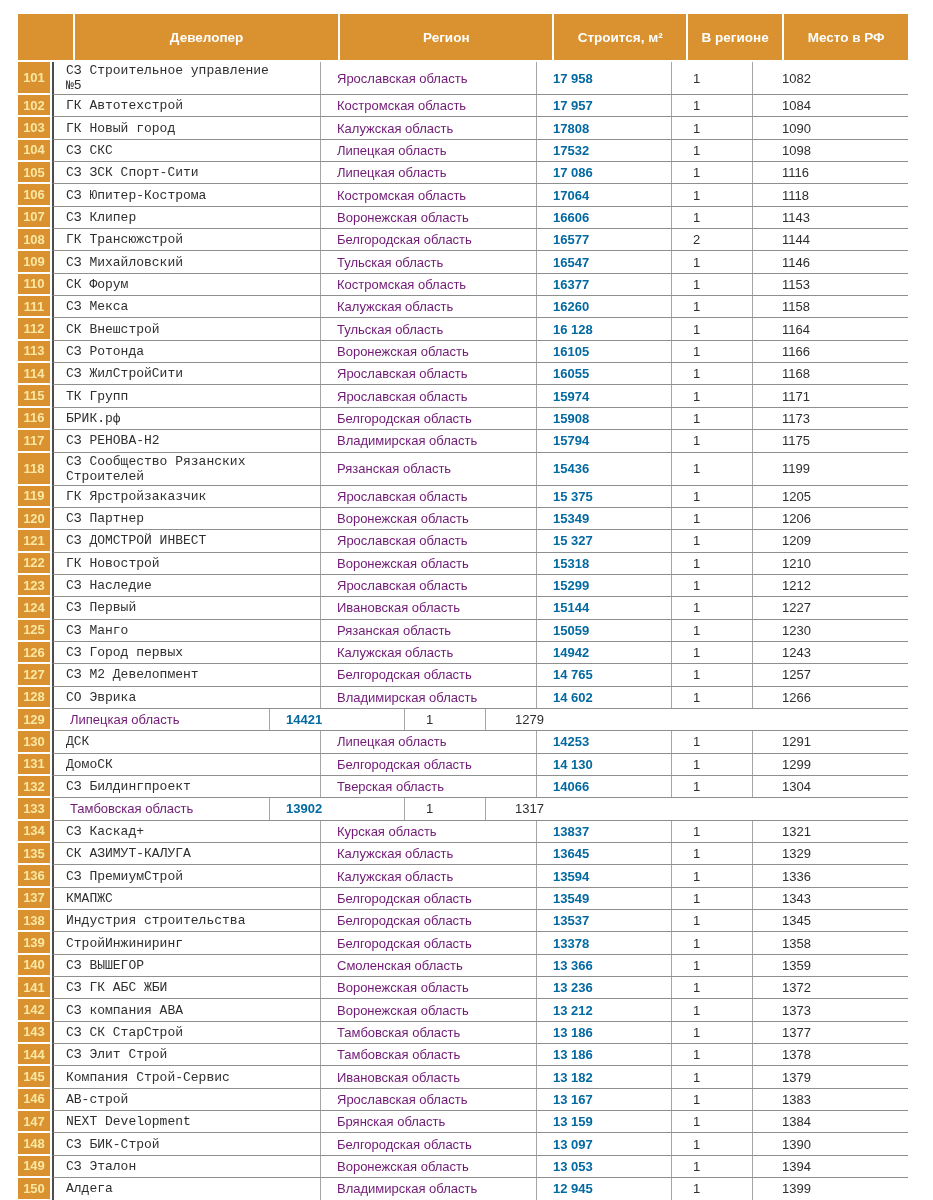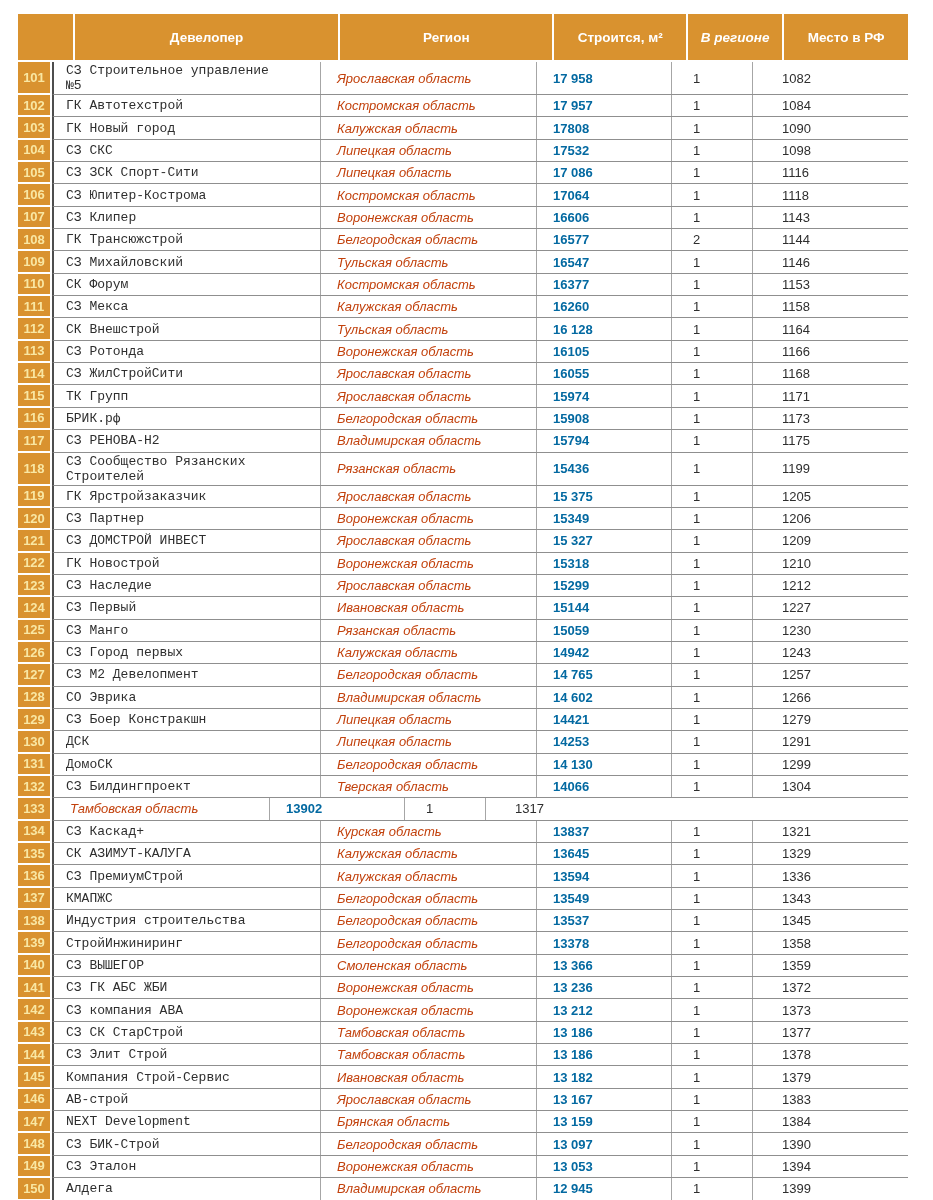--- a/index.html
+++ b/index.html
@@ -27,21 +27,21 @@
     font-size: 13.5px;
     display: flex;
     align-items: center;
     justify-content: center;
     height: 100%;
   }
   .th-rank  { width: 56px; }
   .th-dev   { width: 268px; }
   .th-region{ width: 216px; }
   .th-built { width: 134px; }
-  .th-inreg { width: 96px; font-style: italic; }
+  .th-inreg { width: 96px; }
   .th-place { width: 126px; }
   
   .tbody { margin-top: 2px; }
   .trow {
     display: flex;
     min-height: 22.35px;
     align-items: stretch;
   }
   .rank-cell {
     width: 32px;
@@ -64,21 +64,21 @@
   .td {
     display: flex;
     align-items: center;
     font-size: 13px;
     line-height: 15px;
     color: #2e2e2e;
     border-right: 1px solid #a6a6a6;
     padding-top: 1px; padding-bottom: 1px;
   }
   .td-dev    { width: 267px; padding-left: 12px; padding-right: 36px; font-family: Liberation Mono, monospace; }
-  .td-region { width: 216px; padding-left: 16px; font-style: italic; color: #c2410c; text-align: right; }
+  .td-region { width: 216px; padding-left: 16px; color: #701a75; text-align: right; }
   .td-built  { width: 135px; padding-left: 16px; font-weight: bold; color: #0369a1; text-align: right; }
   .td-inreg  { width: 81px;  padding-left: 21px; }
   .td-place  { flex: 1; padding-left: 29px; border-right: none; }
 </style>
 </head>
 <body>
 
 <div class="table-wrap">
   <div class="thead">
     <div class="th th-rank"></div>
@@ -365,21 +365,20 @@
       <div class="td td-dev">СО Эврика</div>
       <div class="td td-region">Владимирская область</div>
       <div class="td td-built">14 602</div>
       <div class="td td-inreg">1</div>
       <div class="td td-place">1266</div>
     </div>
   </div>
       <div class="trow">
     <div class="rank-cell">129</div>
     <div class="row-main">
-      <div class="td td-dev">СЗ Боер Констракшн</div>
       <div class="td td-region">Липецкая область</div>
       <div class="td td-built">14421</div>
       <div class="td td-inreg">1</div>
       <div class="td td-place">1279</div>
     </div>
   </div>
       <div class="trow">
     <div class="rank-cell">130</div>
     <div class="row-main">
       <div class="td td-dev">ДСК</div>

